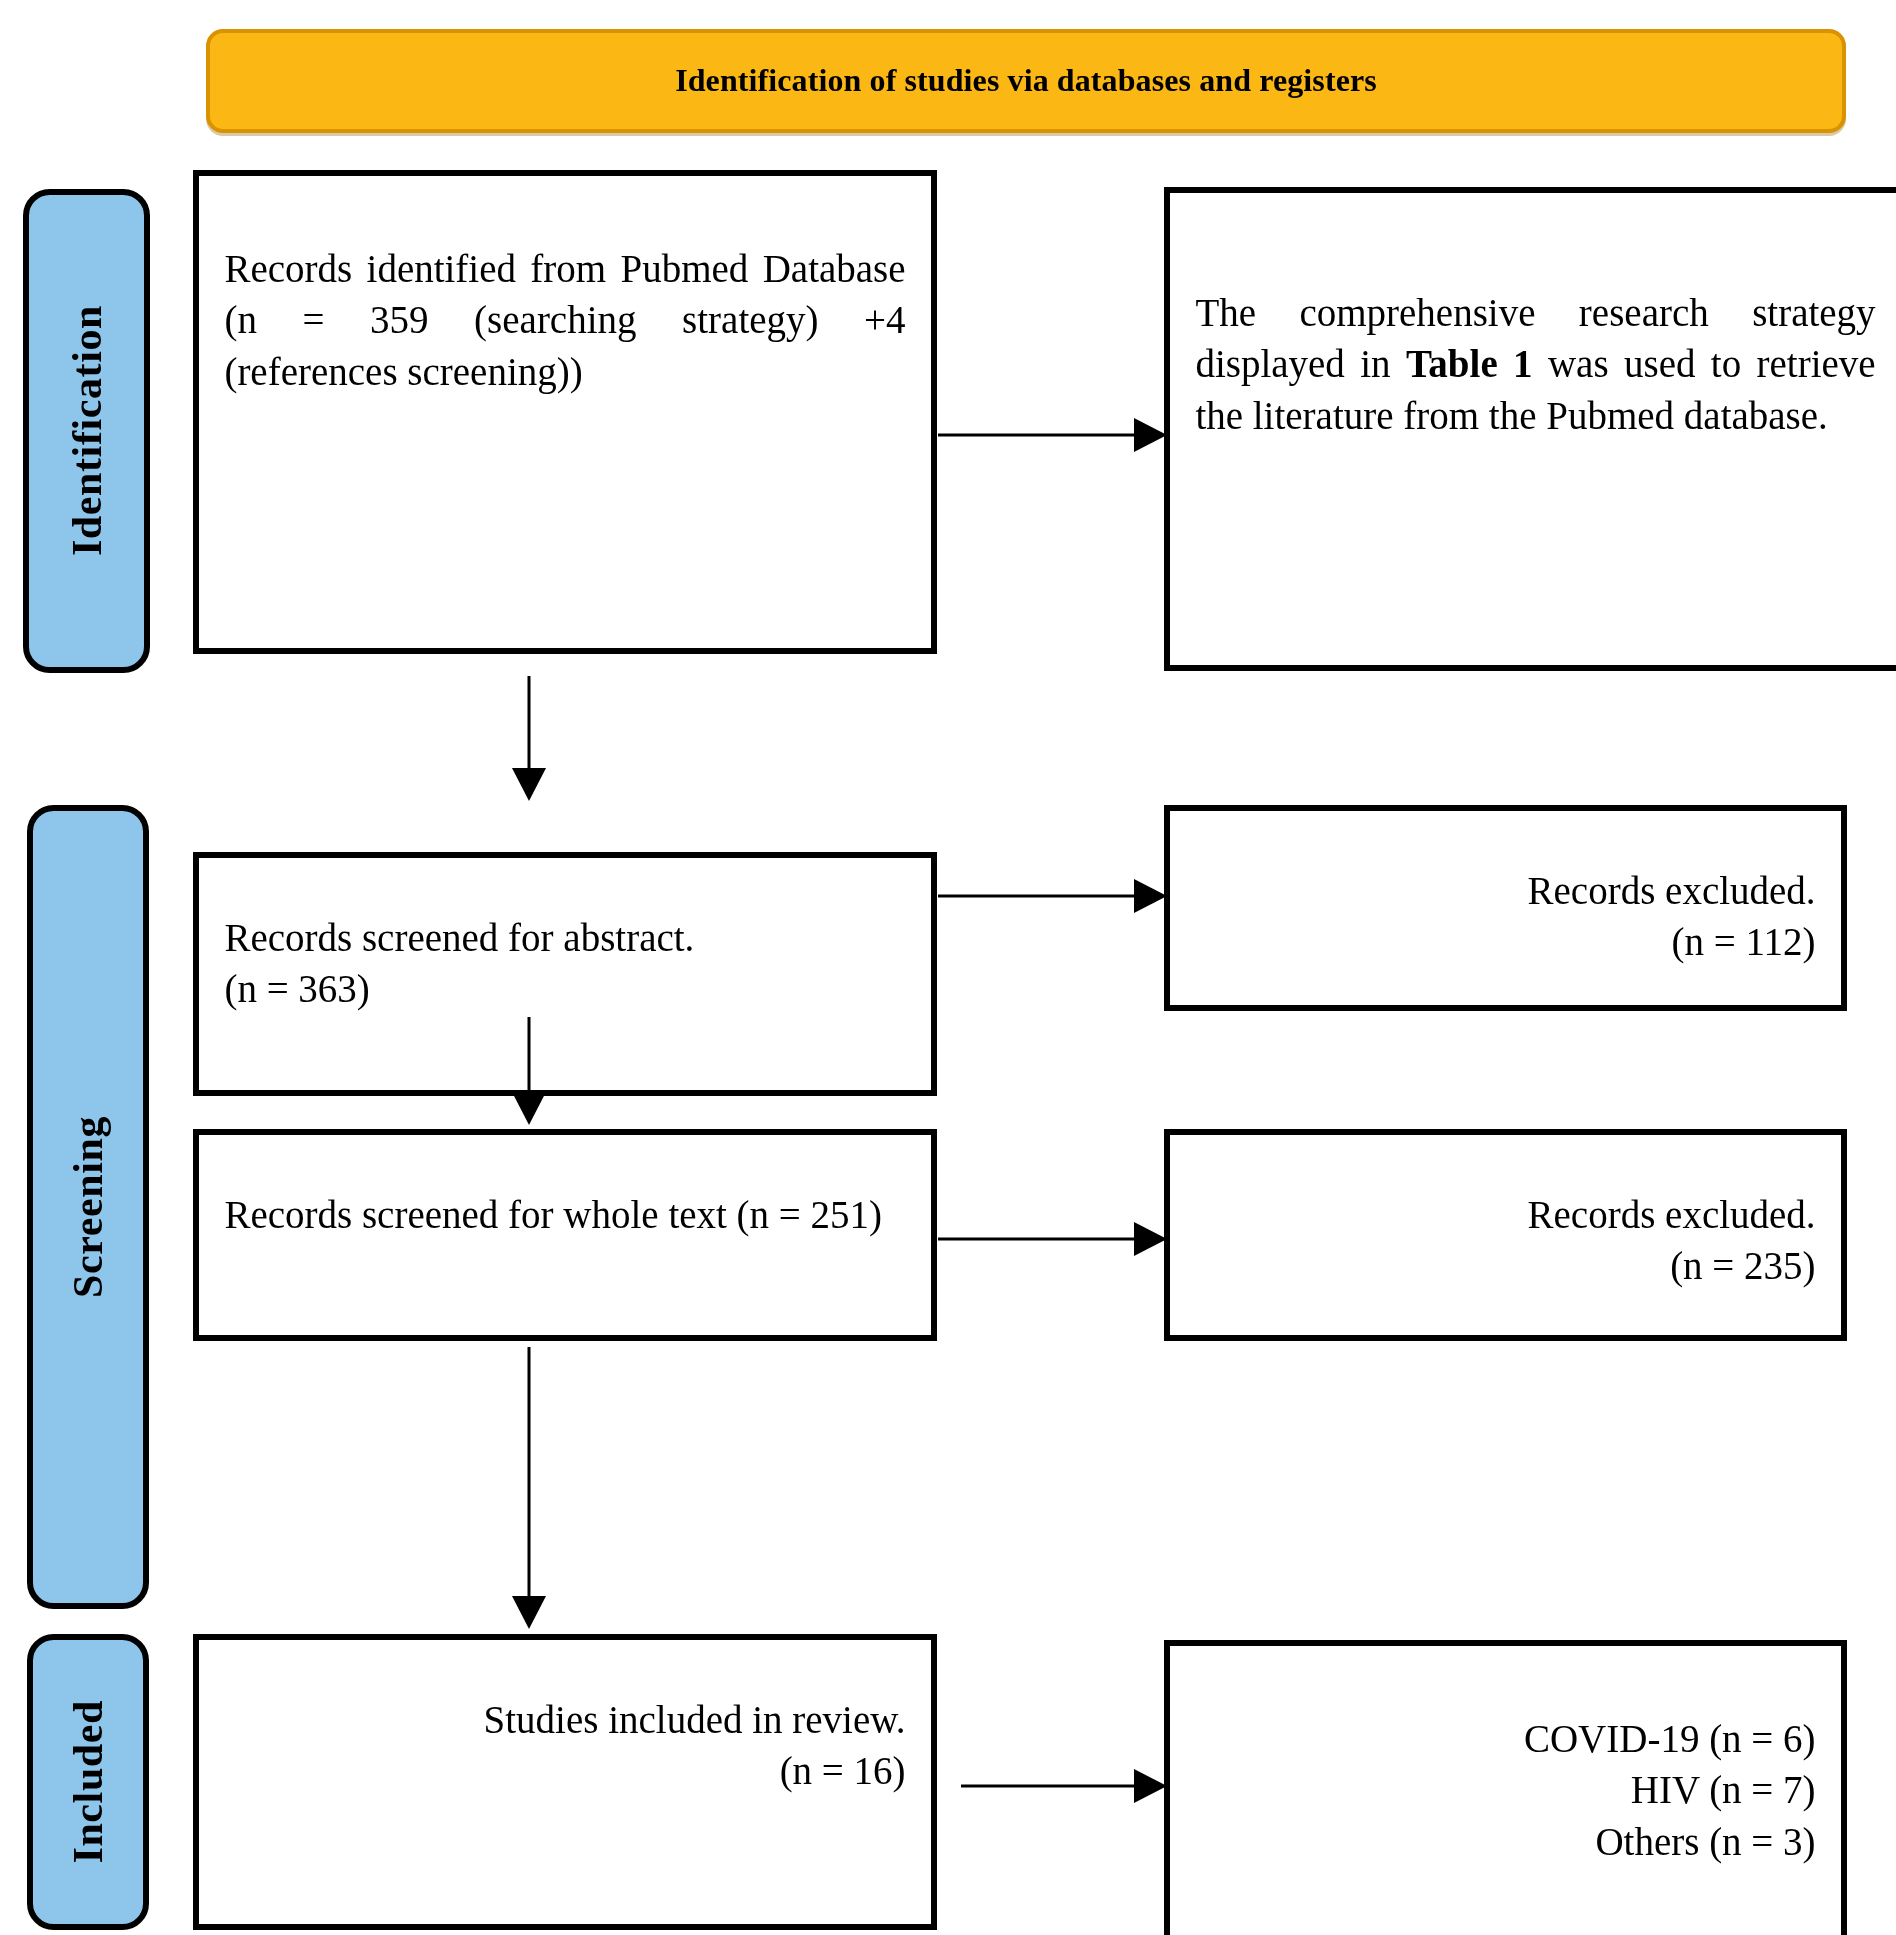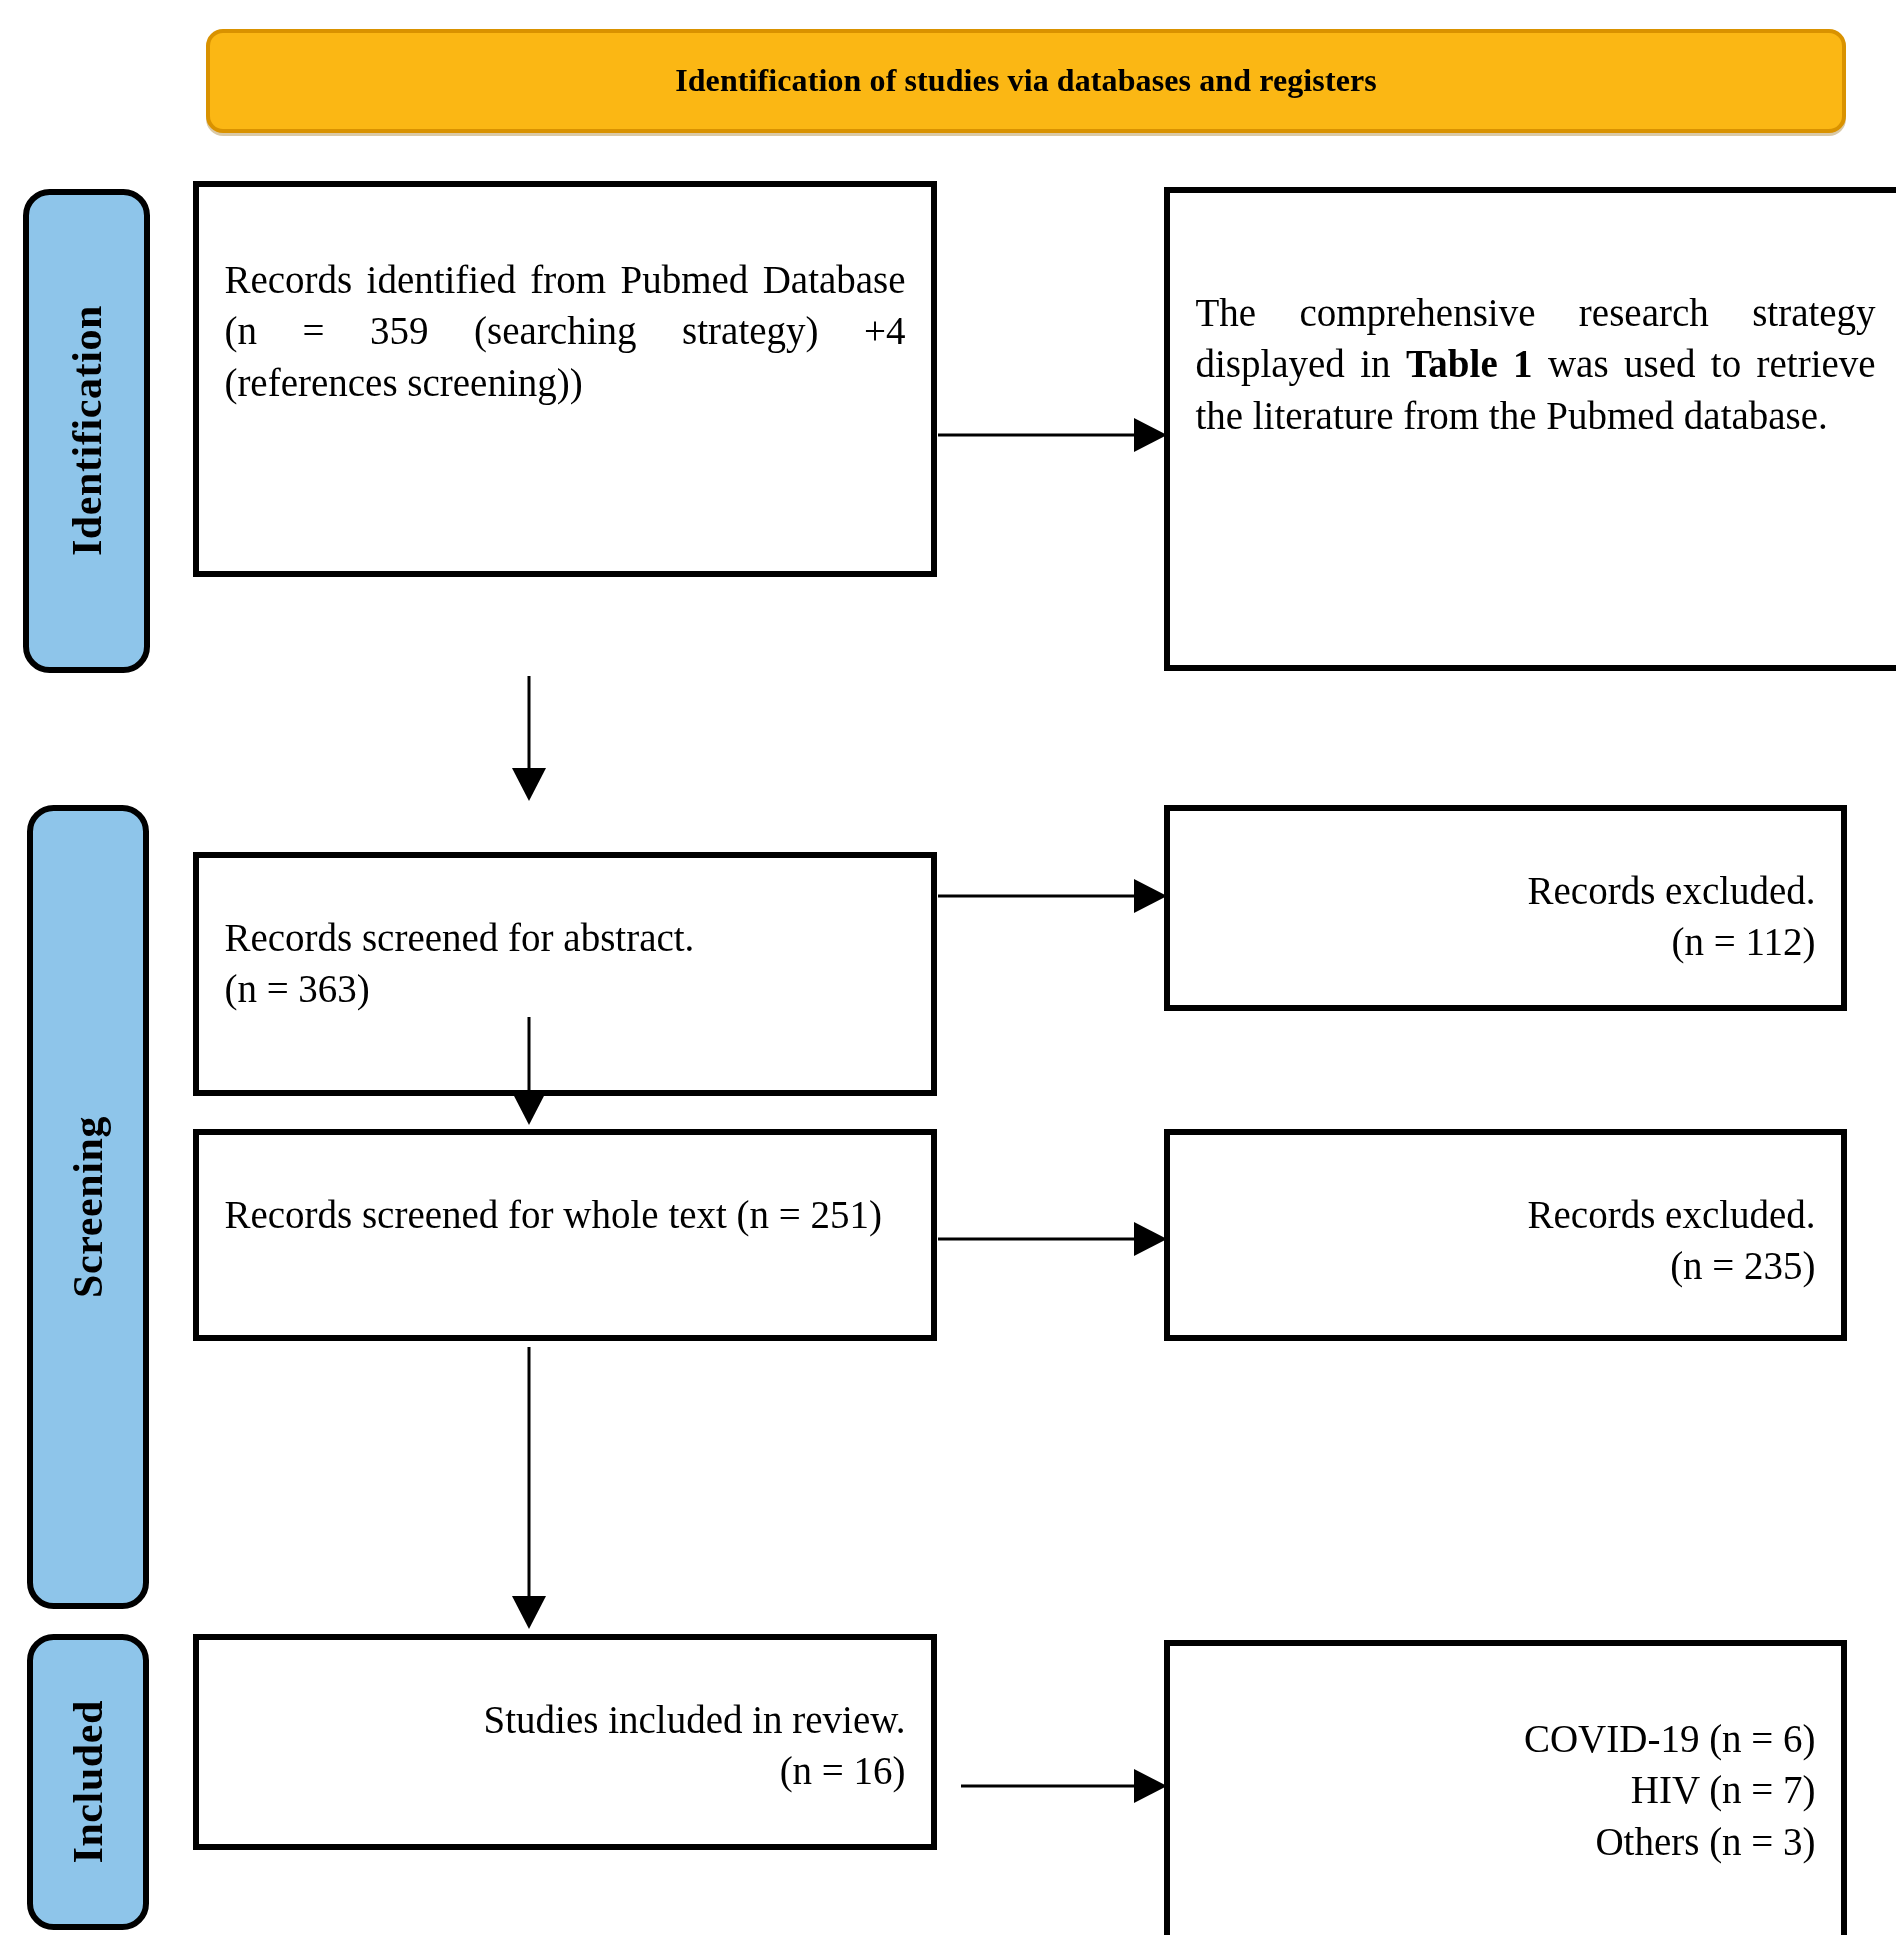--- a/index.html
+++ b/index.html
@@ -83,27 +83,27 @@
     text-align: justify;
     text-justify: inter-word;
   }
   .box-text.left-aligned { text-align: right; }
   .box-text b { font-weight: bold; }
   .box-text .line { display: block; }
   .pad-top-lg { padding-top: 71px; }
   .pad-top-md { padding-top: 44px; }
   .pad-top-sm { padding-top: 31px; }
 
-  #box-identified  { left: 193px;  top: 181px;  width: 744px; height: 396px; }
+  #box-identified  { left: 193px;  top: 170px;  width: 744px; height: 484px; }
   #box-strategy    { left: 1164px; top: 187px;  width: 743px; height: 484px; }
   #box-screen-abs  { left: 193px;  top: 852px; width: 744px; height: 244px; }
   #box-excluded-1  { left: 1164px; top: 805px; width: 683px; height: 206px; }
   #box-screen-full { left: 193px;  top: 1129px; width: 744px; height: 212px; }
   #box-excluded-2  { left: 1164px; top: 1129px; width: 683px; height: 212px; }
-  #box-included    { left: 193px;  top: 1634px; width: 744px; height: 216px; }
+  #box-included    { left: 193px;  top: 1634px; width: 744px; height: 296px; }
   #box-outcomes    { left: 1164px; top: 1640px; width: 683px; height: 318px; }
 
   
   .arrow { position: absolute; }
   .arrow-v .stem {
     position: absolute;
     left: 50%;
     top: 0;
     transform: translateX(-50%);
     width: 3px;

